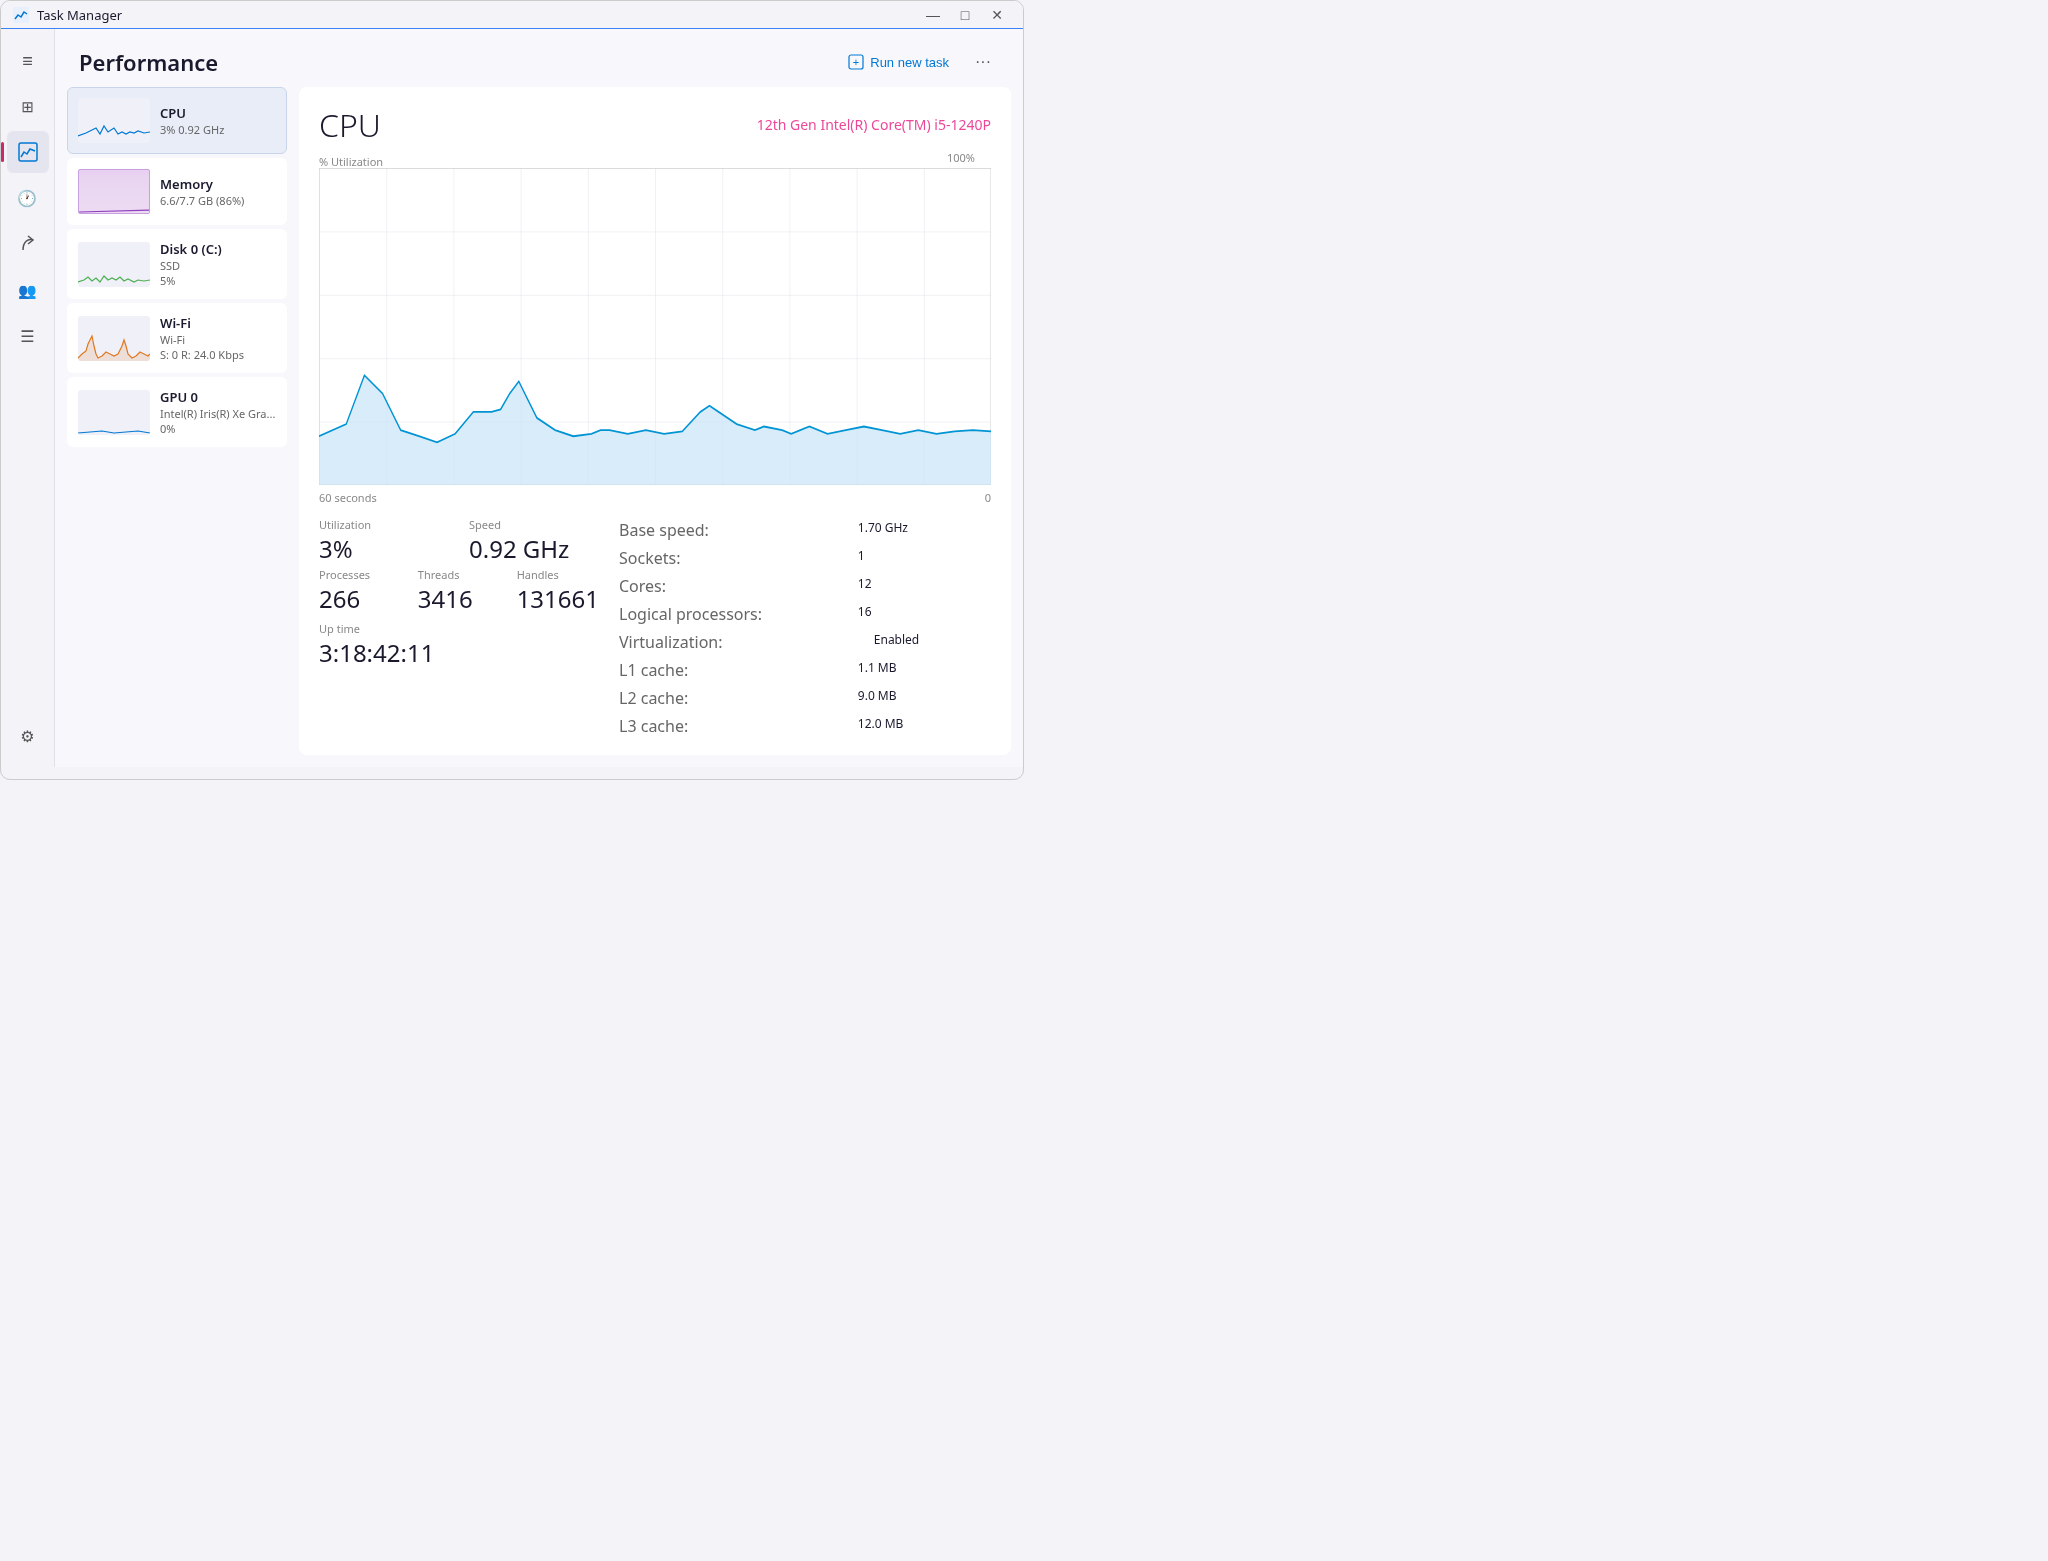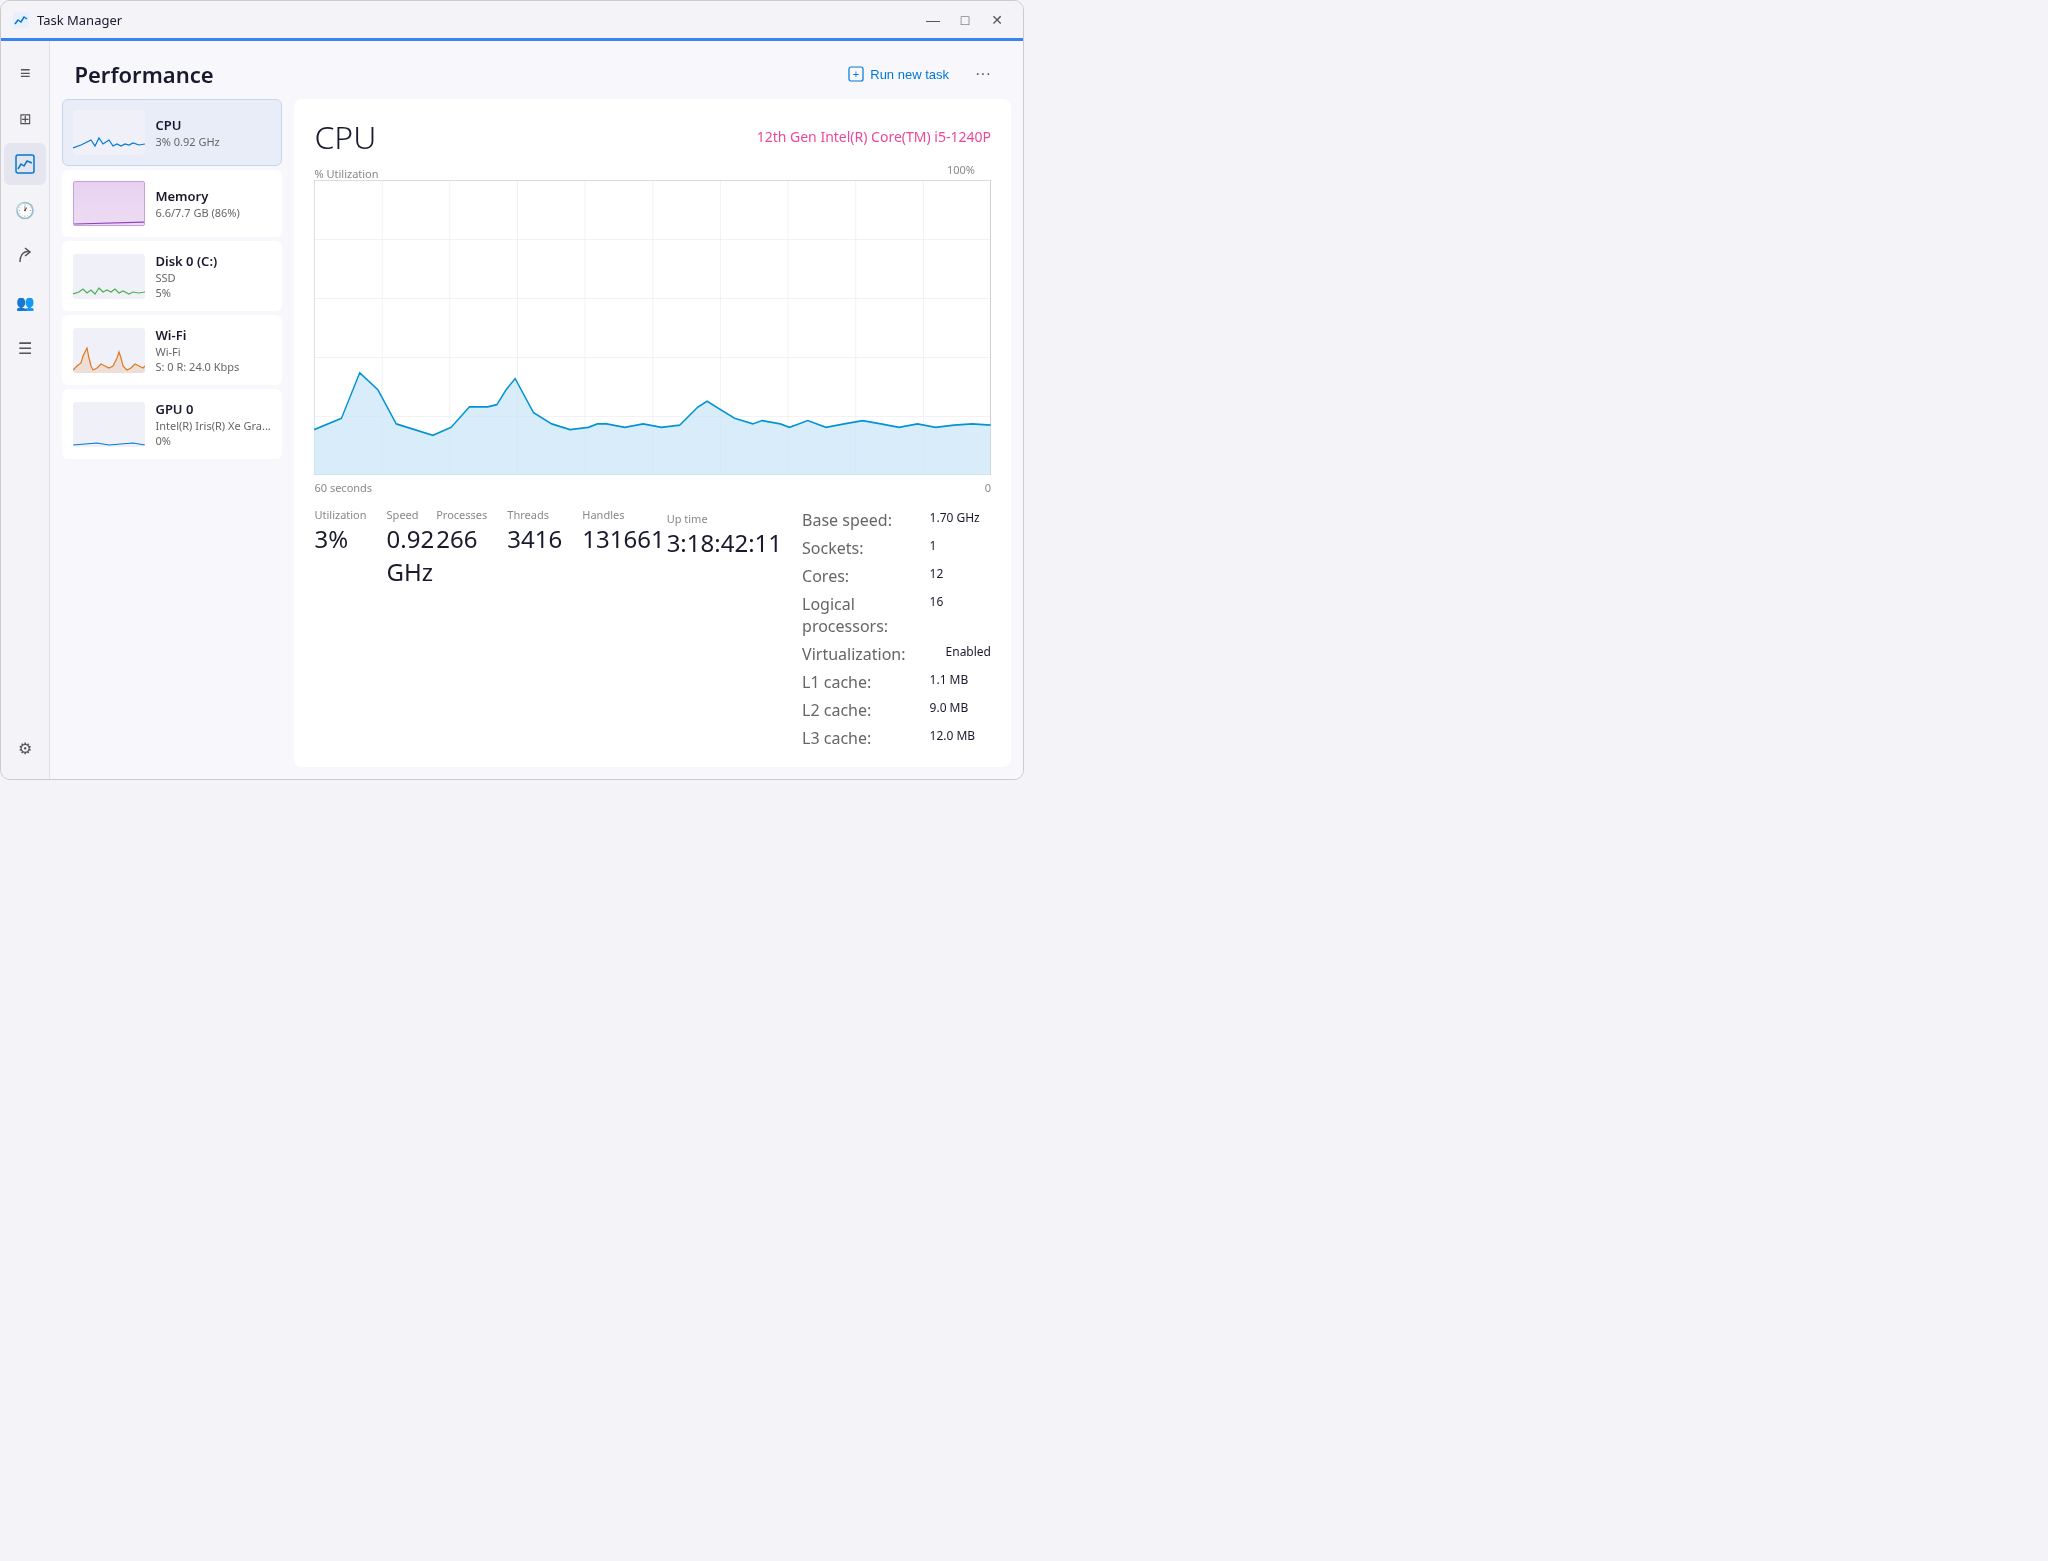--- a/index.html
+++ b/index.html
@@ -9,24 +9,24 @@
       width: 1024px;
       height: 780px;
       overflow: hidden;
       border-radius: 10px;
       border: 1px solid #ccc;
     }
     .title-bar {
       display: flex;
       align-items: center;
       justify-content: space-between;
-      height: 40px;
+      height: 28px;
       background: #f3f3f8;
       padding: 0 12px;
-      border-bottom: 3px solid #3b82f6;
+      border-bottom: 1px solid #3b82f6;
     }
     .title-bar-left {
       display: flex;
       align-items: center;
       gap: 8px;
     }
     .title-bar-icon {
       width: 16px;
       height: 16px;
     }
@@ -254,21 +254,21 @@
     }
 
     
     .stats-section {
       display: flex;
       gap: 20px;
       margin-top: 12px;
     }
     .stats-left {
       display: flex;
-      flex-direction: row;
+      flex-direction: column;
       gap: 2px;
       min-width: 280px;
     }
     .stats-row {
       display: flex;
       gap: 20px;
     }
     .stat-item { flex: 1; }
     .stat-label { font-size: 11px; color: #888; }
     .stat-value { font-size: 24px; font-weight: 400; color: #1a1a2e; }

